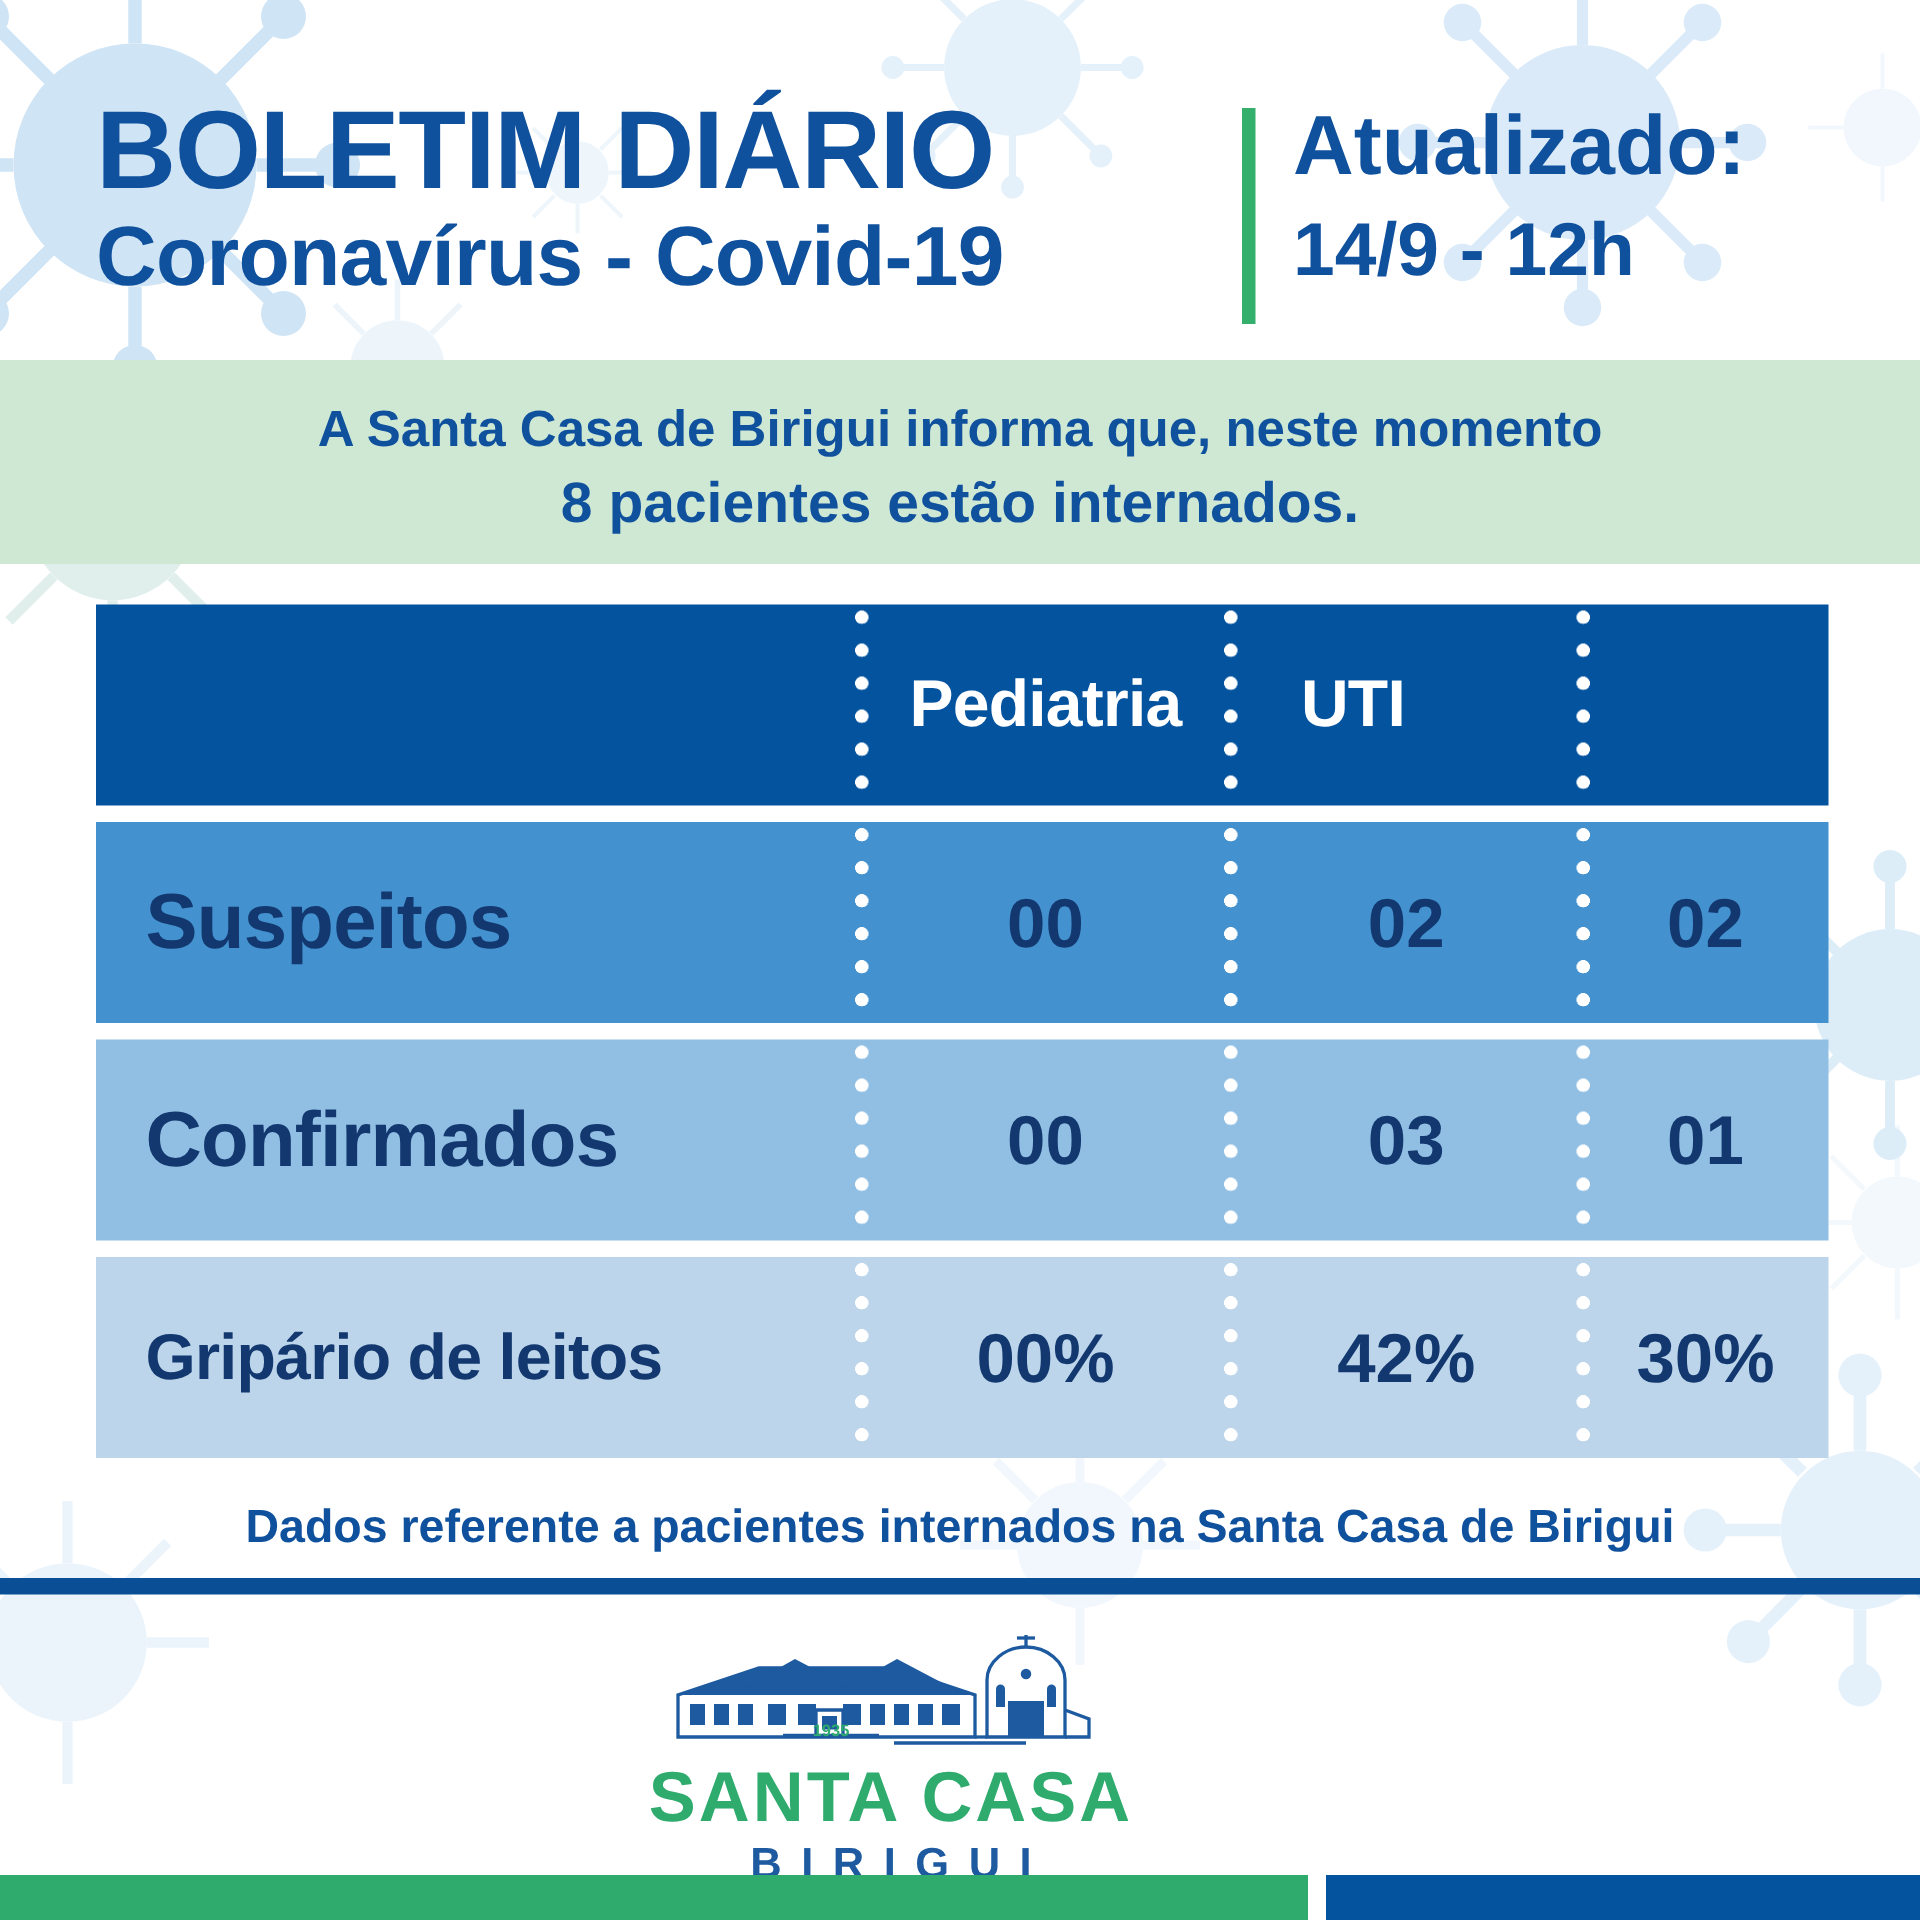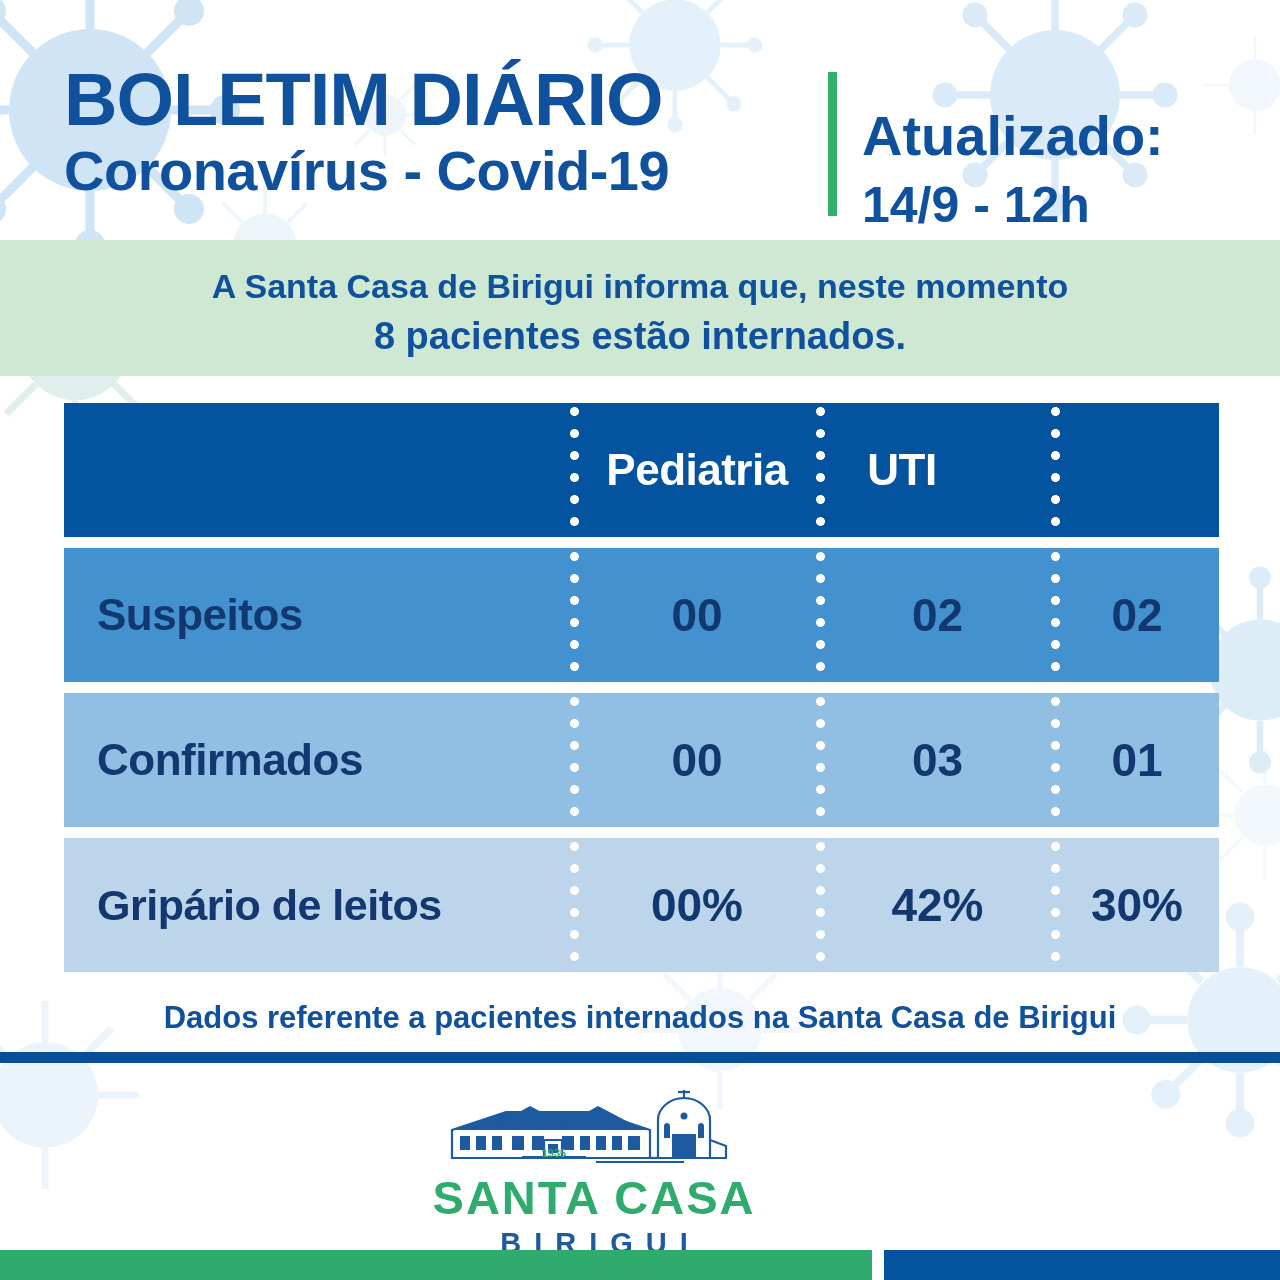--- a/index.html
+++ b/index.html
@@ -24,21 +24,21 @@
     font-size:74px;font-weight:bold;color:#10519e;letter-spacing:-1px;
     line-height:76px;white-space:nowrap;
     transform:scaleX(1.0);transform-origin:left center;
   }
   .hd-sub{
     font-size:56px;font-weight:bold;color:#10519e;letter-spacing:-0.5px;
     line-height:62px;white-space:nowrap;margin-top:2px;
   }
   .hd-divider{position:absolute;left:828px;top:72px;width:9px;height:144px;background:#34b06c;}
   .hd-right{position:absolute;left:862px;top:66px;width:400px;text-align:left;}
-  .hd-upd{font-size:56px;font-weight:bold;color:#10519e;line-height:62px;white-space:nowrap;margin-top:39px;}
+  .hd-upd{font-size:56px;font-weight:bold;color:#10519e;line-height:62px;white-space:nowrap;}
   .hd-date{font-size:50px;font-weight:bold;color:#10519e;line-height:72px;white-space:nowrap;margin-top:2px;}
 
   
   .banner{
     position:absolute;left:0;top:240px;width:1280px;height:136px;
     background:#cfe8d4;overflow:hidden;
   }
   .banner-inner{position:relative;z-index:2;text-align:center;padding-top:24px;}
   .banner-l1{font-size:34px;font-weight:bold;color:#10519e;line-height:44px;}
   .banner-l2{font-size:38px;font-weight:bold;color:#10519e;line-height:48px;margin-top:4px;}
@@ -51,21 +51,21 @@
   .trow.r2{height:134px;background:#91bfe3;}
   .trow.r3{height:134px;background:#bcd5ea;}
 
   .c-label{width:510px;box-sizing:border-box;padding-left:33px;}
   .c-val{box-sizing:border-box;text-align:center;}
   .c-val.v1{width:246px;}
   .c-val.v2{width:235px;}
   .c-val.v3{width:164px;}
 
   .head .c-val{color:#ffffff;font-size:44px;font-weight:bold;letter-spacing:-0.5px;}
-  .r1 .c-label,.r2 .c-label,.r3 .c-label{color:#12386f;font-size:44px;font-weight:bold;letter-spacing:-0.5px;}
+  .r1 .c-label,.r2 .c-label,.r3 .c-label{color:#12386f;font-size:52px;font-weight:bold;letter-spacing:-0.5px;}
   .r1 .c-val,.r2 .c-val,.r3 .c-val{color:#12386f;font-size:46px;font-weight:bold;letter-spacing:0px;}
   .r3 .c-label{font-size:43px;}
 
   
   .dots{position:absolute;top:0;bottom:0;width:9px;
     background-image:radial-gradient(circle at 4.5px 4.5px, #ffffff 4.3px, rgba(255,255,255,0) 4.6px);
     background-size:9px 22px;background-repeat:repeat-y;background-position:0 4px;}
   .d1{left:506px;} .d2{left:752px;} .d3{left:987px;}
 
   

